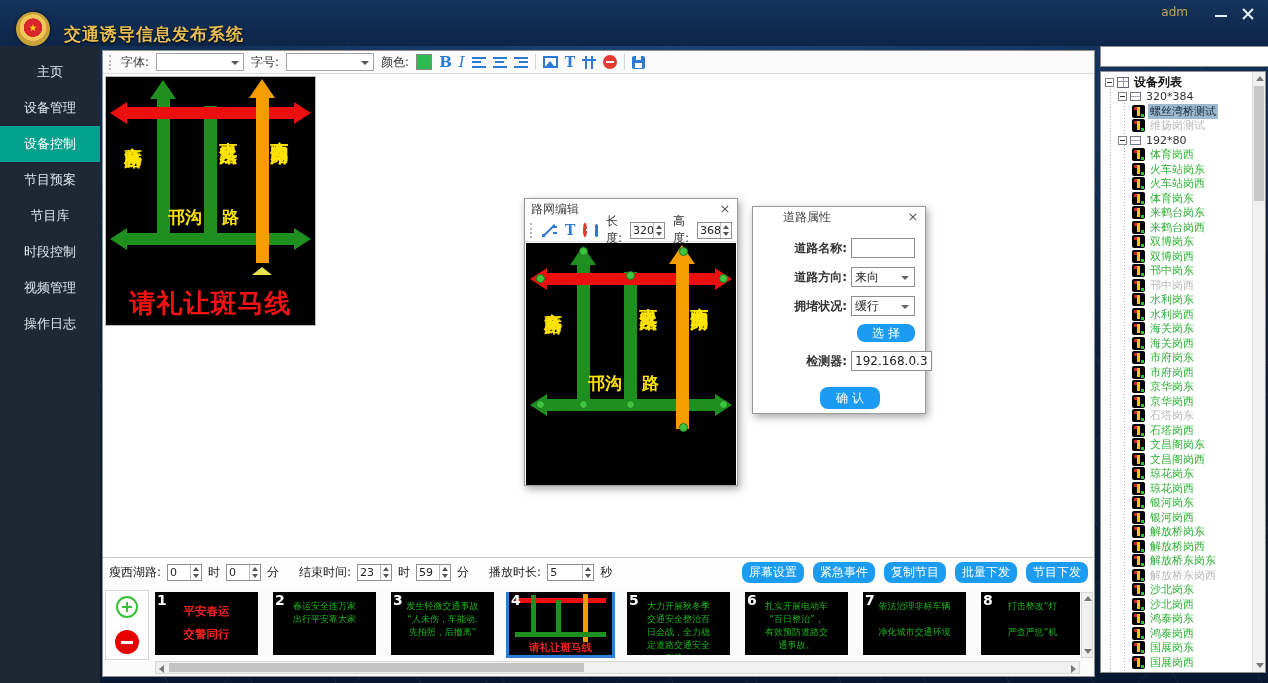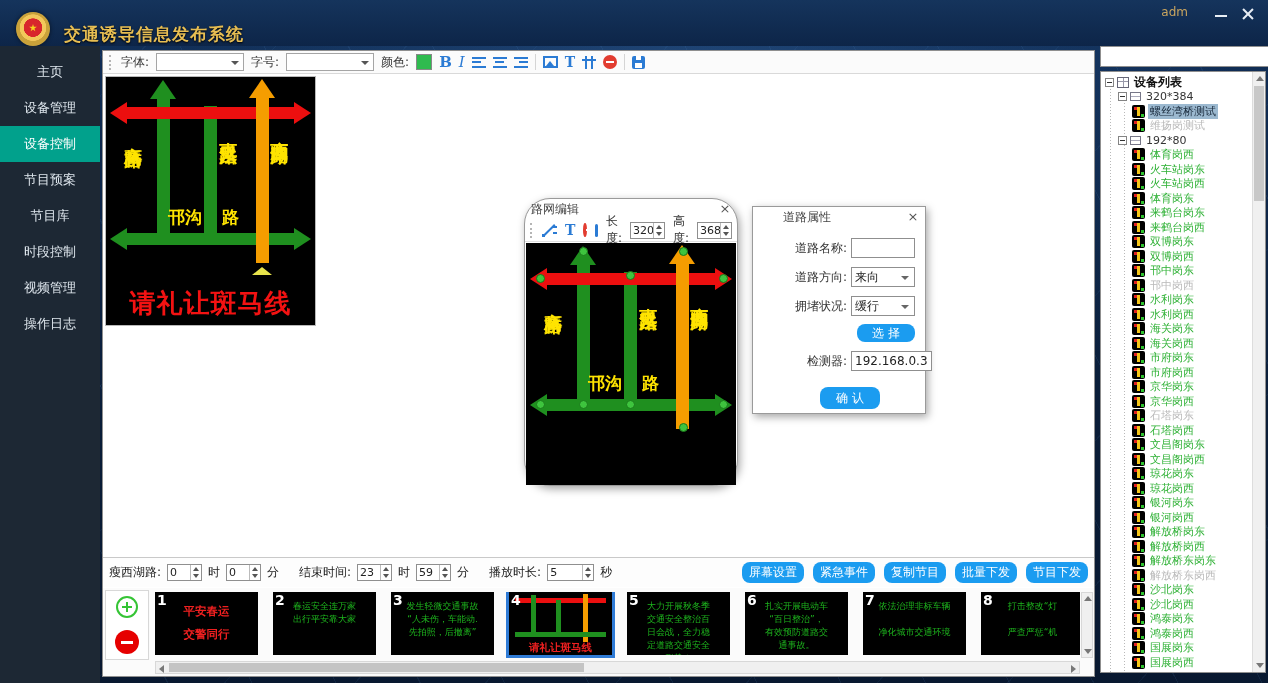--- a/index.html
+++ b/index.html
@@ -79,42 +79,42 @@
   .h-up.o{border-bottom-color:#f59d00;}
   .ylab{position:absolute;color:#ffe400;font-weight:bold;font-size:18px;line-height:1.12;
     writing-mode:vertical-rl;text-orientation:upright;letter-spacing:2px;}
   .ylab-h{position:absolute;color:#ffe400;font-weight:bold;font-size:17px;}
   .ytri{position:absolute;width:0;height:0;border-left:10px solid transparent;border-right:10px solid transparent;border-bottom:8px solid #e8e44c;}
   .banner{position:absolute;left:0;right:0;top:209px;text-align:center;color:#f31212;
     font-size:26px;font-weight:bold;letter-spacing:1px;}
   .dot{position:absolute;width:9px;height:9px;border-radius:50%;background:#3ec43e;border:1px solid #1a7a1a;}
   
   .dlg{position:absolute;background:#fff;border:1px solid #9a9a9a;box-shadow:2px 3px 8px rgba(0,0,0,.35);}
-  .dlg-editor{left:421px;top:147px;width:214px;height:288px;border-radius:26px;}
+  .dlg-editor{left:421px;top:147px;width:214px;height:288px;}
   .dlg-title{height:20px;display:flex;align-items:center;padding:0 6px;font-size:12px;color:#444;}
   .dlg-x{margin-left:auto;width:12px;height:12px;position:relative;cursor:pointer;font-size:13px;color:#555;line-height:12px;text-align:center;}
   .ed-toolbar{height:23px;display:flex;align-items:center;gap:8px;padding:0 5px;border-bottom:1px solid #e0e0e0;font-size:12px;color:#333;}
   .ic-pen{width:13px;height:13px;position:relative;}
   .ic-pen::before{content:"";position:absolute;left:0;top:5px;width:15px;height:2px;background:#2b7bd4;transform:rotate(-45deg);}
   .ic-pen::after{content:"";position:absolute;left:0;bottom:0;width:3px;height:3px;background:#2b7bd4;}
   .ic-2way{width:14px;height:12px;background:
     linear-gradient(#2b7bd4,#2b7bd4) 6px 0/2px 12px no-repeat,
     linear-gradient(#2b7bd4,#2b7bd4) 0 2px/14px 2px no-repeat,
     linear-gradient(#2b7bd4,#2b7bd4) 0 8px/14px 2px no-repeat;}
   .spin{display:inline-flex;background:#fff;border:1px solid #8f8f8f;height:17px;}
   .spin .v{width:22px;font-size:11px;padding:1px 2px;color:#222;}
   .spin .st{width:11px;border-left:1px solid #bbb;position:relative;}
   .spin .st::before{content:"";position:absolute;left:2px;top:2px;border-left:3px solid transparent;border-right:3px solid transparent;border-bottom:4px solid #555;}
   .spin .st::after{content:"";position:absolute;left:2px;bottom:2px;border-left:3px solid transparent;border-right:3px solid transparent;border-top:4px solid #555;}
   .ed-canvas{position:absolute;left:1px;top:44px;width:210px;height:242px;background:#000;}
   
   .dlg-props{left:649px;top:155px;width:174px;height:208px;padding-left:24px;}
   .dp-body{padding:2px 10px 0 8px;}
   .dp-row{display:flex;align-items:center;margin-top:9px;}
-  .dp-row label{width:62px;text-align:right;font-size:12px;color:#333;margin-right:4px;flex:none;}
+  .dp-row label{width:62px;text-align:right;font-size:12px;color:#333;margin-right:4px;flex:none;font-weight:bold;}
   .dp-input{flex:1;height:20px;border:1px solid #8f8f8f;background:#fff;font-size:12px;padding:0 3px;line-height:18px;color:#222;}
   .dp-sel{flex:1;height:20px;border:1px solid #8f8f8f;background:#fff;font-size:12px;padding:0 3px;line-height:18px;color:#222;position:relative;}
   .dp-sel::after{content:"";position:absolute;right:5px;top:8px;border-left:4px solid transparent;border-right:4px solid transparent;border-top:4px solid #666;}
   .btn-blue{background:#1b9cf0;color:#fff;font-size:12px;text-align:center;border-radius:8px;cursor:pointer;}
   .dp-select-btn{width:58px;height:18px;line-height:18px;margin:8px 0 0 auto;}
   .dp-confirm{width:60px;height:22px;line-height:22px;margin:16px auto 0 auto;}
   
   .m-timebar{position:absolute;left:0;right:0;top:506px;height:30px;border-top:1px solid #c9c9c9;
     display:flex;align-items:center;gap:6px;padding:0 6px;font-size:12px;color:#222;background:#fdfdfd;}
   .tb-btns{position:absolute;right:6px;top:4px;display:flex;gap:9px;}

